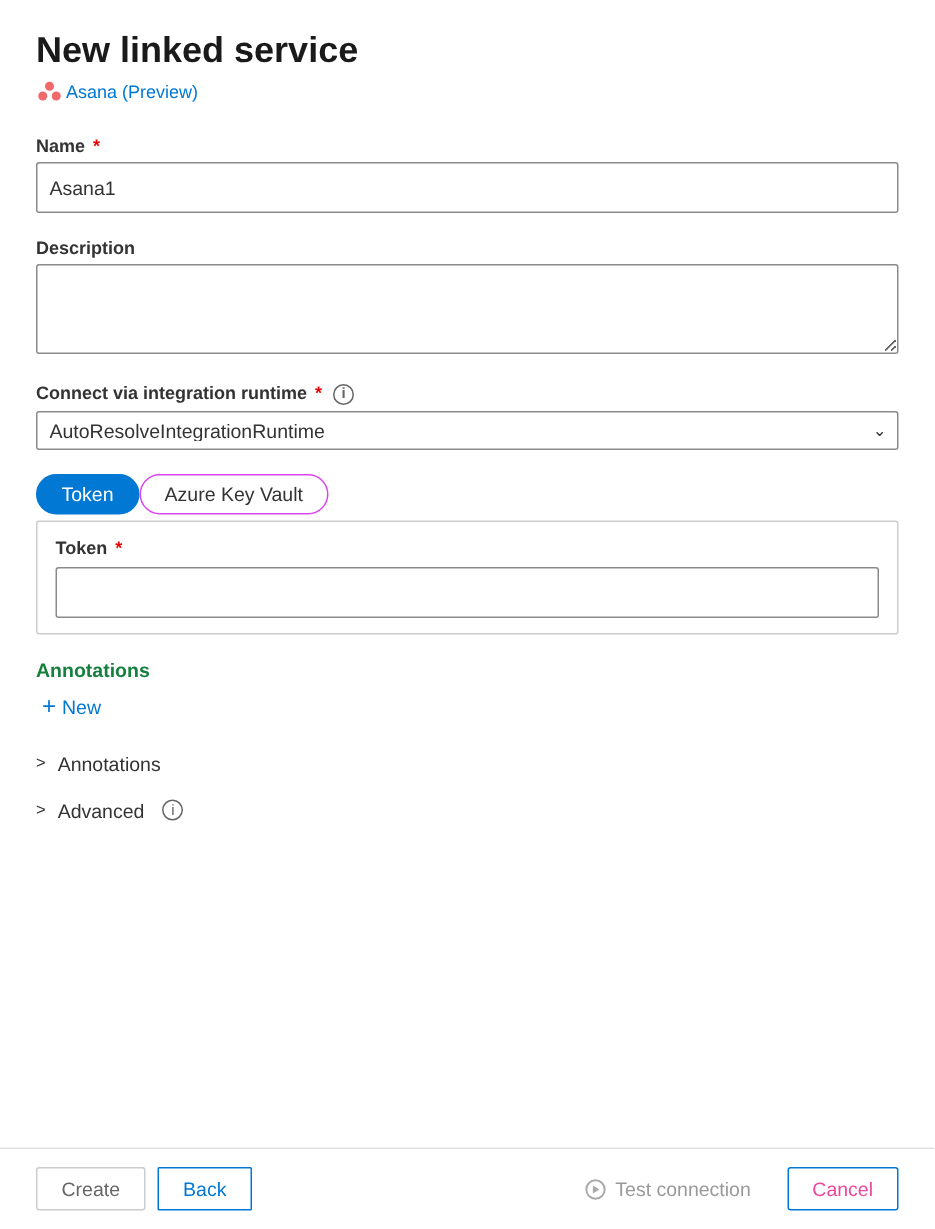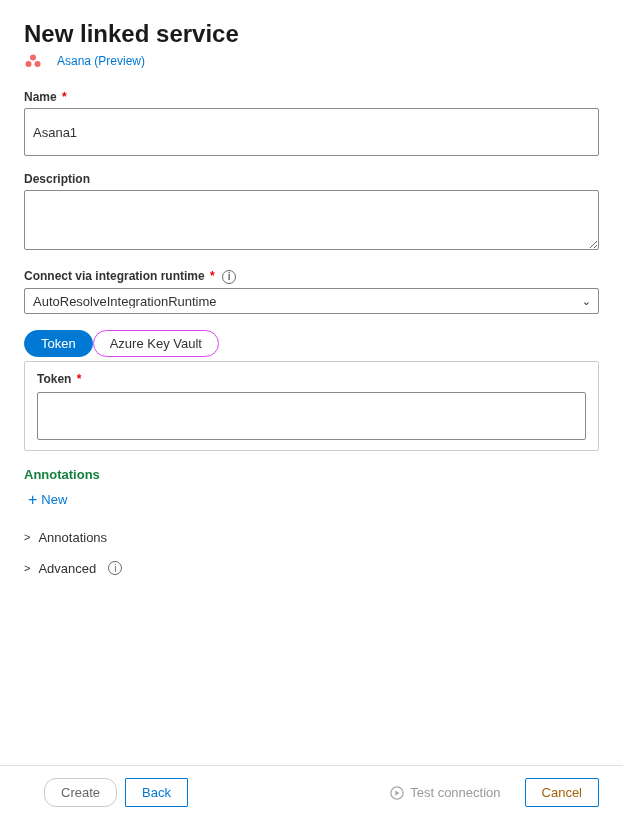--- a/index.html
+++ b/index.html
@@ -25,21 +25,21 @@
       margin-bottom: 4px;
     }
     .page-title {
       font-size: 24px;
       font-weight: 600;
       color: #1a1a1a;
     }
     .subtitle-row {
       display: flex;
       align-items: center;
-      gap: 15px;
+      gap: 2px;
       margin-bottom: 20px;
     }
     .asana-icon {
       width: 18px;
       height: 18px;
       display: inline-flex;
       align-items: center;
       justify-content: center;
     }
     .asana-logo {
@@ -79,21 +79,21 @@
       vertical-align: middle;
     }
     .form-input {
       width: 100%;
       padding: 5px 8px;
       border: 1px solid #8a8a8a;
       border-radius: 2px;
       font-size: 13px;
       color: #333;
       outline: none;
-      height: 48px;
+      height: 34px;
     }
     .form-textarea {
       width: 100%;
       padding: 5px 8px;
       border: 1px solid #8a8a8a;
       border-radius: 2px;
       font-size: 13px;
       color: #333;
       outline: none;
       resize: vertical;
@@ -211,25 +211,24 @@
     }
     .footer-right {
       display: flex;
       gap: 8px;
       align-items: center;
     }
     .btn-primary {
       padding: 6px 16px;
       background: #fff;
       border: 1px solid #ccc;
-      border-radius: 12px;
+      border-radius: 2px;
       font-size: 13px;
       color: #666;
       cursor: pointer;
-      margin-left: 20px;
     }
     .btn-secondary {
       padding: 6px 16px;
       background: #fff;
       border: 1px solid #0078d4;
       border-radius: 1px;
       font-size: 13px;
       color: #0078d4;
       cursor: pointer;
     }
@@ -244,21 +243,21 @@
       display: flex;
       align-items: center;
       gap: 6px;
     }
     .btn-cancel {
       padding: 6px 16px;
       background: #fff;
       border: 1px solid #0078d4;
       border-radius: 2px;
       font-size: 13px;
-      color: #a16207;
+      color: #ec4899;
       cursor: pointer;
     }
     .divider-line {
       flex: 1;
     }
   </style>
 </head>
 <body>
 
 <div class="panel">

